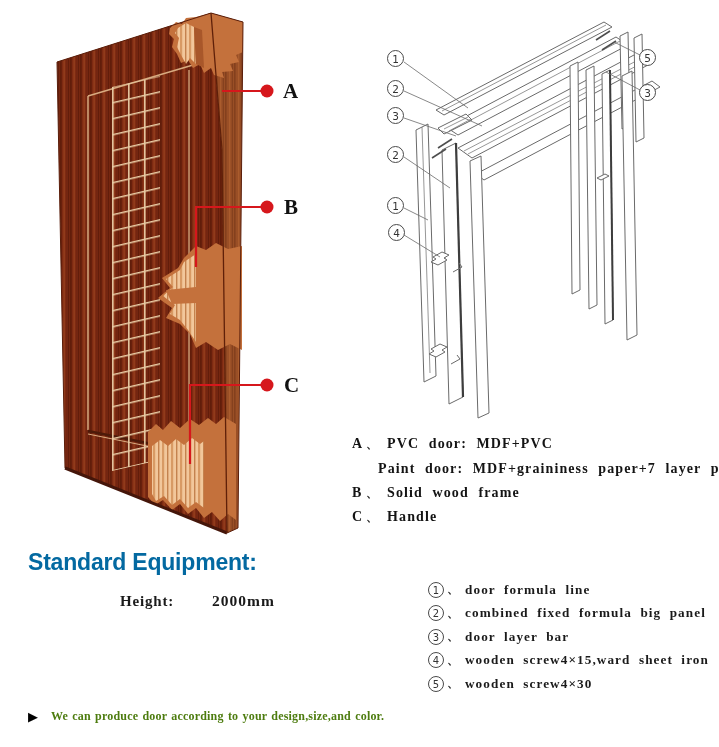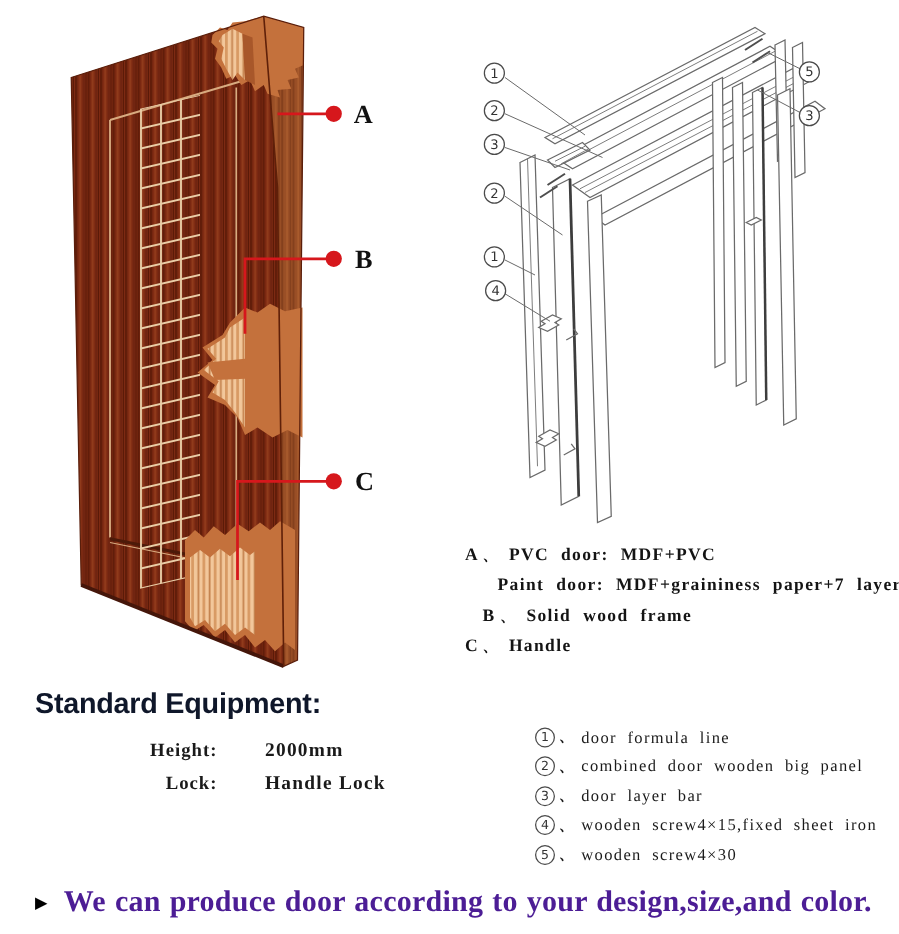--- a/index.html
+++ b/index.html
@@ -12,45 +12,45 @@
   .door-label{position:absolute;font-size:21px;font-weight:bold;color:#111;
               font-family:"Liberation Serif",serif;}
 
   
   .callout{position:absolute;width:17px;height:17px;border:1.2px solid #4a4a4a;border-radius:50%;
            font-family:"DejaVu Sans",sans-serif;font-size:10.5px;line-height:16px;text-align:center;
            color:#333;background:#fff;box-sizing:border-box;}
 
   
   .mat-line{position:absolute;font-size:14px;font-weight:bold;letter-spacing:1.1px;
-            word-spacing:5px;color:#141414;white-space:nowrap;margin-left:20px;}
+            word-spacing:5px;color:#141414;white-space:nowrap;}
   .mat-letter{display:inline-block;min-width:14px;}
   .mat-sep{display:inline-block;margin:0 8px 0 0;font-size:12px;}
 
   
   .se-title{position:absolute;left:28px;top:549px;font-family:"Liberation Sans",sans-serif;
-            font-weight:bold;font-size:23px;color:#0f172a;letter-spacing:-0.2px;}
+            font-weight:bold;font-size:23px;color:#0369a1;letter-spacing:-0.2px;}
   .spec-table{position:absolute;left:52px;top:592px;}
   .spec-row{display:flex;align-items:baseline;height:26px;}
   .spec-label{width:122px;text-align:right;font-size:15px;font-weight:bold;letter-spacing:0.8px;}
   .spec-value{margin-left:38px;font-size:15.5px;font-weight:bold;letter-spacing:1px;white-space:pre;}
 
   
   .legend{position:absolute;left:428px;top:578px;}
   .legend-row{display:flex;align-items:center;height:23.5px;white-space:nowrap;}
   .legend-circle{width:16px;height:16px;border:1.2px solid #4a4a4a;border-radius:50%;
                  font-family:"DejaVu Sans",sans-serif;font-size:10px;line-height:15px;
                  text-align:center;color:#333;box-sizing:border-box;flex:0 0 auto;}
   .legend-sep{font-size:12px;font-weight:bold;margin:0 6px 0 3px;}
-  .legend-text{font-size:13.2px;font-weight:normal;letter-spacing:1.1px;word-spacing:4px;}
+  .legend-text{font-size:13.2px;font-weight:bold;letter-spacing:1.1px;word-spacing:4px;}
 
   
   .footer{position:absolute;left:28px;top:709px;display:flex;align-items:center;}
   .footer-bullet{font-family:"DejaVu Sans",sans-serif;font-size:13px;color:#000;margin-right:13px;}
-  .footer-text{font-size:24px;font-weight:bold;letter-spacing:0.2px;word-spacing:1px;color:#4c1d95;}
+  .footer-text{font-size:12px;font-weight:bold;letter-spacing:0.2px;word-spacing:1px;color:#4d7c0f;}
 </style>
 </head>
 <body>
 
 <div class="page">
 
   <svg class="abs" style="left:0;top:0" width="330" height="545" viewBox="0 0 330 545">
     <defs>
       <pattern id="grainF" width="10" height="24" patternUnits="userSpaceOnUse">
         <rect width="10" height="24" fill="#7e2a12"></rect>
@@ -223,60 +223,56 @@
   <span class="callout" style="left:388px;top:224px">4</span>
   <span class="callout" style="left:639px;top:49px">5</span>
   <span class="callout" style="left:639px;top:84px">3</span>
 
   <div class="mat-line" style="left:352px;top:436px">
     <span class="mat-letter">A</span><span class="mat-sep">、</span><span>PVC door: MDF+PVC</span>
   </div>
   <div class="mat-line" style="left:378px;top:461px">
     <span>Paint door: MDF+graininess paper+7 layer paint</span>
   </div>
-  <div class="mat-line" style="left:366px;top:485px">
+  <div class="mat-line" style="left:352px;top:485px">
     <span class="mat-letter">B</span><span class="mat-sep">、</span><span>Solid wood frame</span>
   </div>
   <div class="mat-line" style="left:352px;top:509px">
     <span class="mat-letter">C</span><span class="mat-sep">、</span><span>Handle</span>
   </div>
 
   <div class="se-title">Standard Equipment:</div>
 
   <div class="spec-table">
     <div class="spec-row">
       <span class="spec-label">Height:</span>
       <span class="spec-value">2000mm</span>
     </div>
-    <div class="spec-row">
-      <span class="spec-label">Lock:</span>
-      <span class="spec-value">Handle Lock</span>
-    </div>
   </div>
 
   <div class="legend">
     <div class="legend-row">
       <span class="legend-circle">1</span>
       <span class="legend-sep">、</span>
       <span class="legend-text">door formula line</span>
     </div>
     <div class="legend-row">
       <span class="legend-circle">2</span>
       <span class="legend-sep">、</span>
-      <span class="legend-text">combined door wooden big panel</span>
+      <span class="legend-text">combined fixed formula big panel</span>
     </div>
     <div class="legend-row">
       <span class="legend-circle">3</span>
       <span class="legend-sep">、</span>
       <span class="legend-text">door layer bar</span>
     </div>
     <div class="legend-row">
       <span class="legend-circle">4</span>
       <span class="legend-sep">、</span>
-      <span class="legend-text">wooden screw4×15,fixed sheet iron</span>
+      <span class="legend-text">wooden screw4×15,ward sheet iron</span>
     </div>
     <div class="legend-row">
       <span class="legend-circle">5</span>
       <span class="legend-sep">、</span>
       <span class="legend-text">wooden screw4×30</span>
     </div>
   </div>
 
   <div class="footer">
     <span class="footer-bullet">▶</span>

